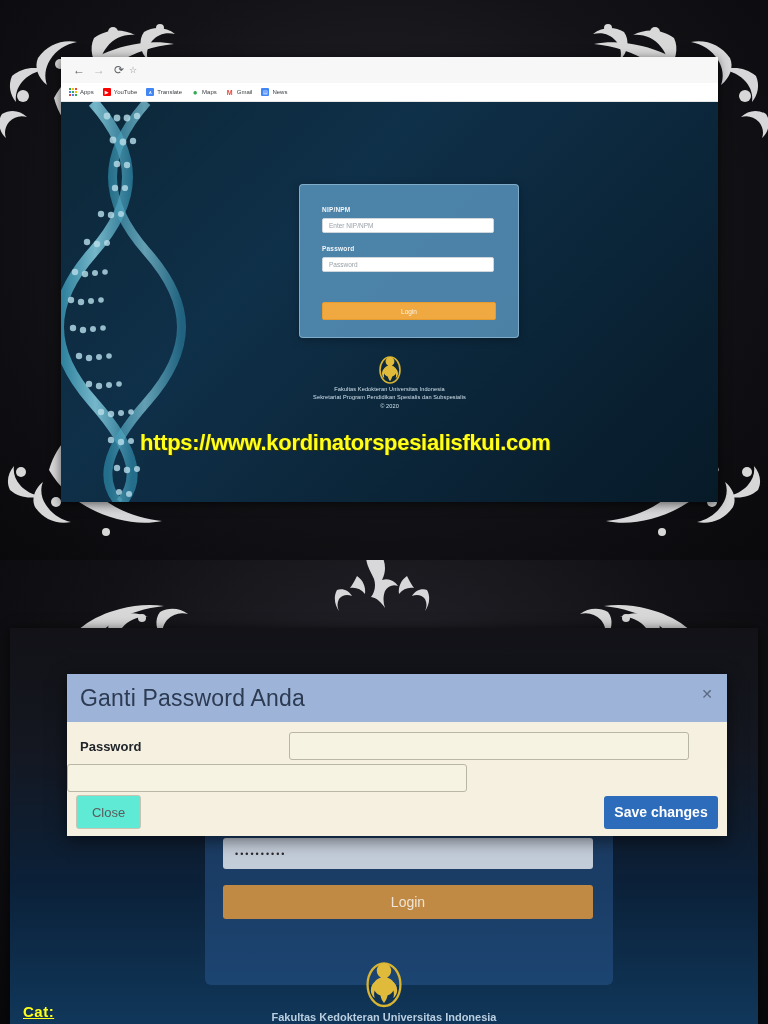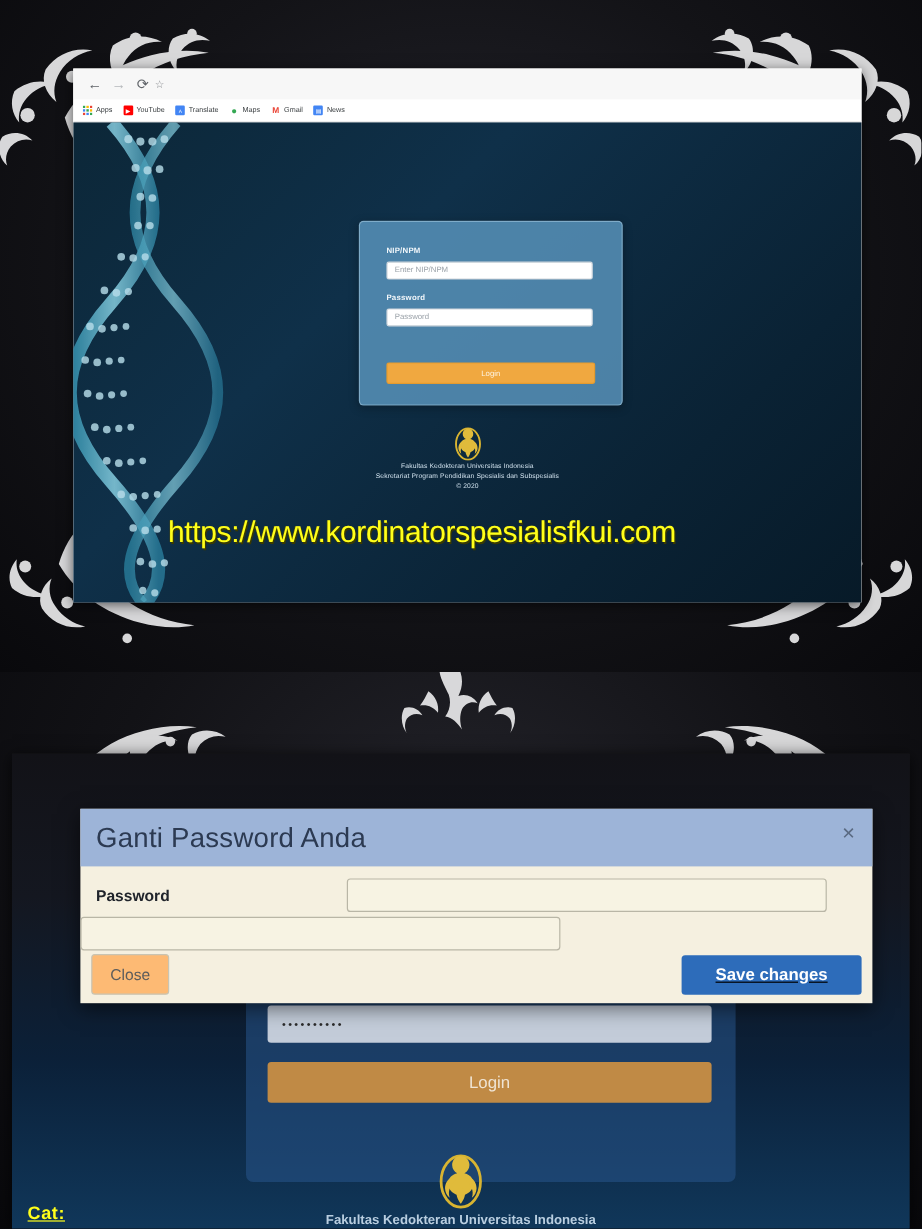--- a/index.html
+++ b/index.html
@@ -57,21 +57,21 @@
              display:flex;align-items:center;justify-content:center;}
   #login-btn span{font-size:6.5px;color:#fdf3e2;}
   #footer{position:absolute;left:0;right:0;top:252px;text-align:center;}
   .makara{margin:0 auto;display:block;}
   .f-line{font-size:5.6px;color:#cfe0ec;margin-top:2px;letter-spacing:.1px;}
   .f-line.copy{margin-top:3px;}
 
   
   #url-overlay{
     position:absolute;left:140px;top:430px;
-    font-size:25px;font-weight:normal;color:#ffff1a;letter-spacing:-.3px;
+    font-size:22px;font-weight:bold;color:#ffff1a;letter-spacing:-.3px;
     text-shadow:1px 1px 0 #3a3a00,-0.5px -0.5px 0 #4a4a10;
     white-space:nowrap;
   }
 
   
   #shot{
     position:absolute;left:10px;top:68px;width:748px;height:396px;
     background:linear-gradient(180deg,#141417 0%,#15151a 40%,#0c1a2a 72%,#0d2b46 100%);
     box-shadow:0 2px 12px rgba(0,0,0,.7);overflow:hidden;
   }
@@ -99,24 +99,24 @@
   #modal-head{height:48px;background:#9db4d8;position:relative;display:flex;align-items:center;}
   #modal-title{font-size:23px;color:#2c3a52;font-weight:normal;padding-left:13px;letter-spacing:.2px;}
   #modal-close{position:absolute;right:14px;top:12px;font-size:14px;color:#5a6a82;}
   .m-row{position:relative;height:32px;display:flex;align-items:center;}
   .m-label{width:222px;padding-left:13px;box-sizing:border-box;
            font-size:13px;font-weight:bold;color:#20242b;}
   .m-input{width:398px;height:26px;background:#f7f3e3;border:1px solid #b9b6a6;border-radius:3px;}
   #modal-foot{position:absolute;left:0;right:0;bottom:0;height:48px;display:flex;
               align-items:center;justify-content:space-between;padding:0 9px;box-sizing:border-box;}
   #close-btn{width:63px;height:32px;border:1px solid #c9c4b2;border-radius:3px;
-             background:#fdba74;display:flex;align-items:center;justify-content:center;}
+             background:#5eead4;display:flex;align-items:center;justify-content:center;}
   #close-btn span{font-size:13px;color:#5c5c5c;}
-  #save-btn{width:150px;height:33px;background:#2d6cba;border-radius:3px;
-            display:flex;align-items:center;justify-content:center;text-decoration:underline;}
+  #save-btn{width:114px;height:33px;background:#2d6cba;border-radius:3px;
+            display:flex;align-items:center;justify-content:center;}
   #save-btn span{font-size:14px;color:#fff;font-weight:bold;}
 
   #cat-note{position:absolute;left:23px;top:1003px;font-size:15px;font-weight:bold;
             color:#ffff1a;letter-spacing:.5px;text-decoration:underline;}
 </style>
 </head>
 <body>
 
 <div class="slide" id="slide-top">
 

